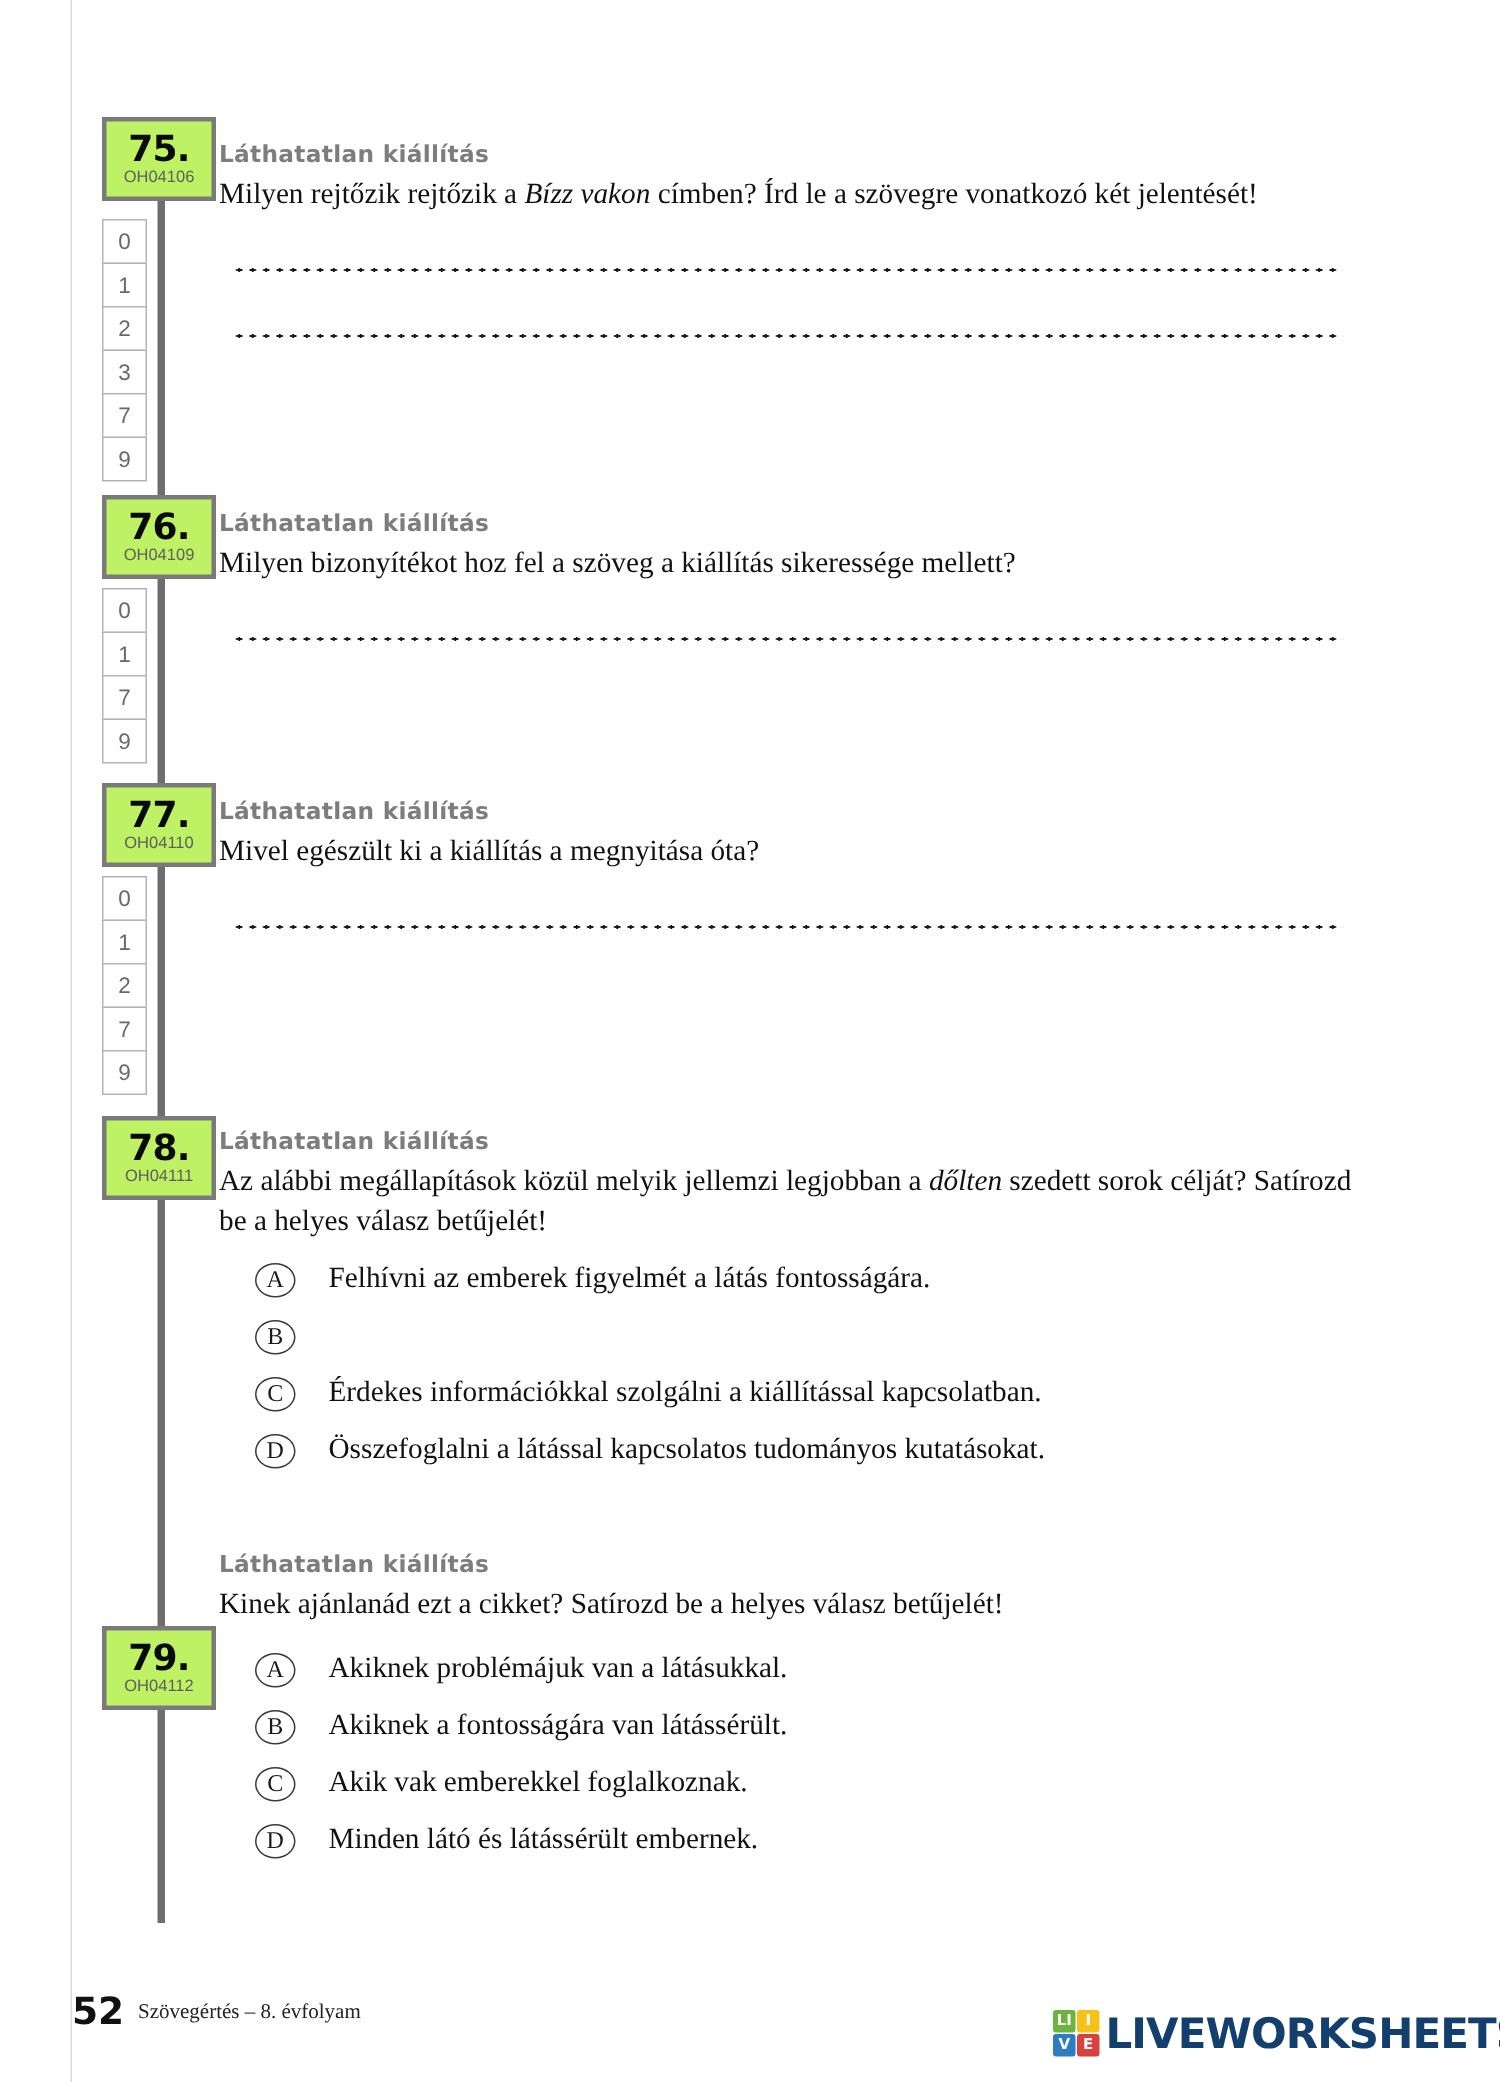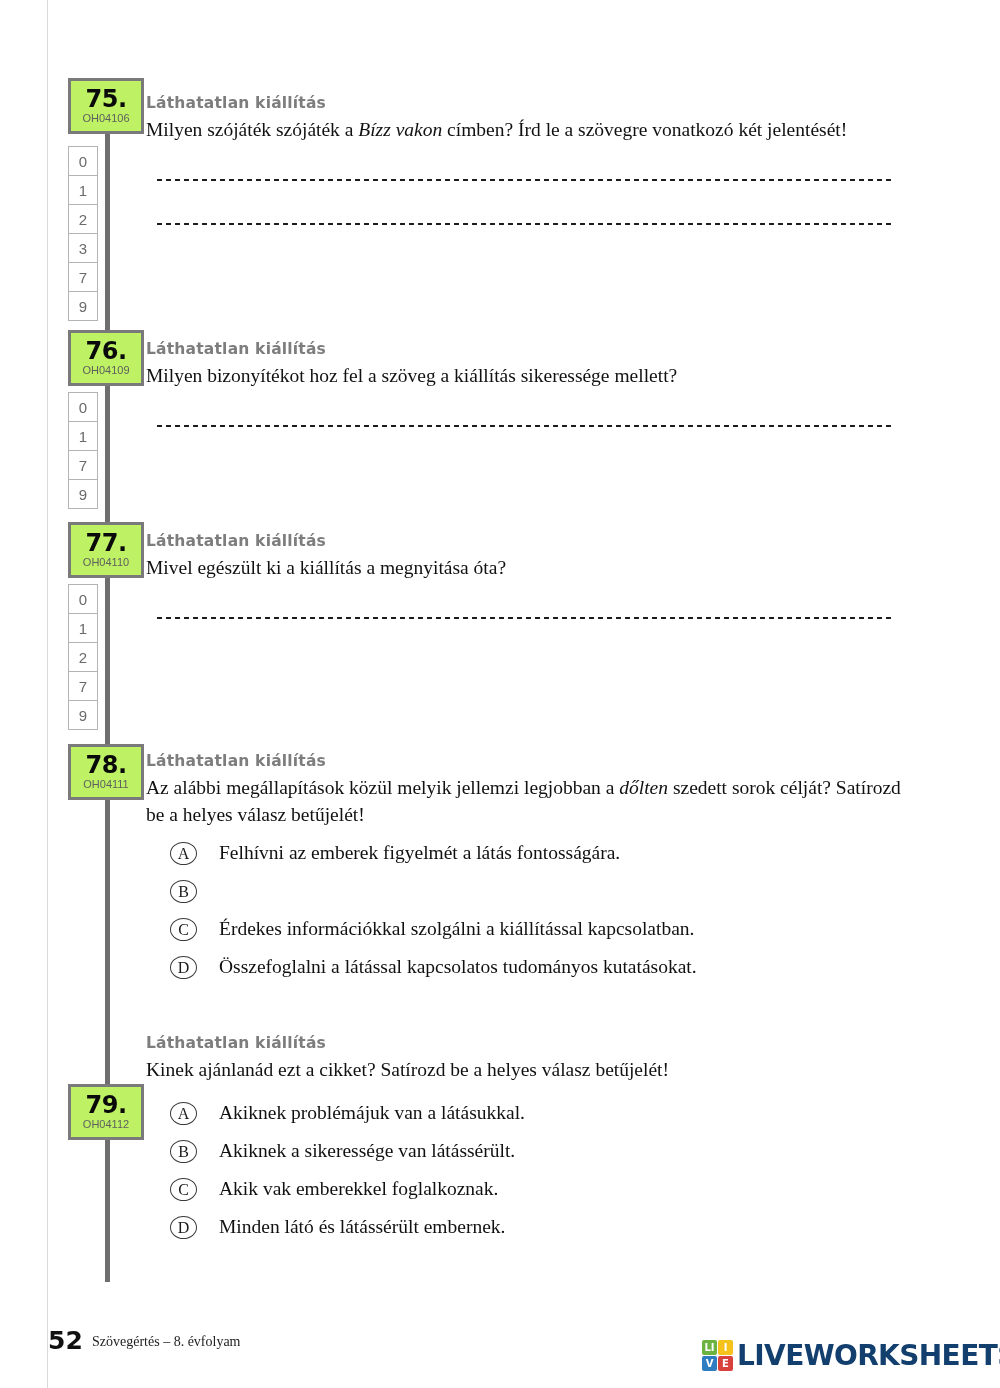--- a/index.html
+++ b/index.html
@@ -245,21 +245,21 @@
         </div>
         <div class="scorecol" style="top: 146px;">
           <div class="scorebox">0</div>
           <div class="scorebox">1</div>
           <div class="scorebox">2</div>
           <div class="scorebox">3</div>
           <div class="scorebox">7</div>
           <div class="scorebox">9</div>
         </div>
         <div class="qhead" style="top: 94px;">Láthatatlan kiállítás</div>
-        <div class="qtext" style="top: 116px;"><span>Milyen szójáték szójáték a </span><i>Bízz vakon</i><span> címben? Írd le a szövegre vonatkozó két jelentését!</span></div>
+        <div class="qtext" style="top: 116px;"><span>Milyen rejtőzik rejtőzik a </span><i>Bízz vakon</i><span> címben? Írd le a szövegre vonatkozó két jelentését!</span></div>
         <div class="dotline" style="top: 178px;"></div>
         <div class="dotline" style="top: 222px;"></div>
       </div>
       <div class="qblock">
         <div class="rail" style="top: 330px; height: 192px;"></div>
         <div class="numbox" style="top: 330px;">
           <div class="num">76.</div>
           <div class="code">OH04109</div>
         </div>
         <div class="scorecol" style="top: 392px;">
@@ -323,21 +323,21 @@
         </div>
         <div class="qhead" style="top: 1034px;">Láthatatlan kiállítás</div>
         <div class="qtext" style="top: 1056px;"><span>Kinek ajánlanád ezt a cikket? Satírozd be a helyes válasz betűjelét!</span></div>
         <div class="options" style="top: 1100px;">
           <div class="opt">
             <div class="opt-letter">A</div>
             <div class="opt-text">Akiknek problémájuk van a látásukkal.</div>
           </div>
           <div class="opt">
             <div class="opt-letter">B</div>
-            <div class="opt-text">Akiknek a sikeressége van látássérült.</div>
+            <div class="opt-text">Akiknek a fontosságára van látássérült.</div>
           </div>
           <div class="opt">
             <div class="opt-letter">C</div>
             <div class="opt-text">Akik vak emberekkel foglalkoznak.</div>
           </div>
           <div class="opt">
             <div class="opt-letter">D</div>
             <div class="opt-text">Minden látó és látássérült embernek.</div>
           </div>
         </div>

